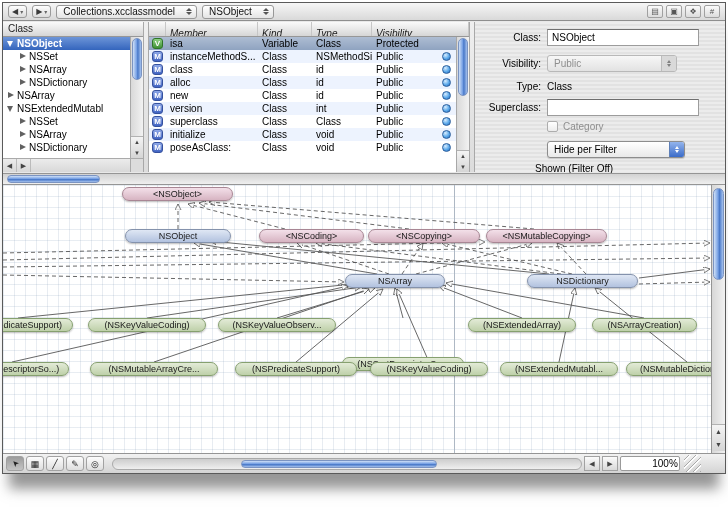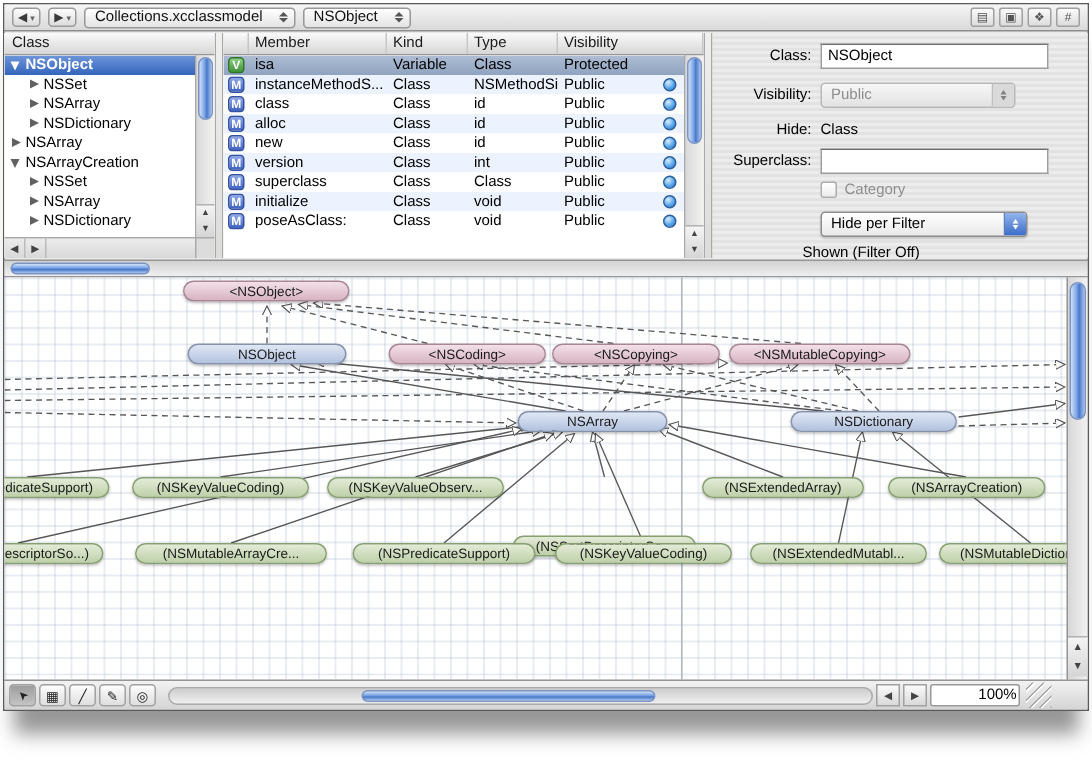--- a/index.html
+++ b/index.html
@@ -16,21 +16,21 @@
   .popup{display:flex;align-items:center;height:14px;background:linear-gradient(#ffffff,#e4e4e4);
          border:1px solid #989898;border-radius:3px;font-size:10px;color:#111;padding:0 2px 0 6px;gap:9px;}
   .ud{display:flex;flex-direction:column;justify-content:center;gap:1px;padding:0 2px;}
   .ud i{display:block;width:0;height:0;border-left:3px solid transparent;border-right:3px solid transparent;}
   .ud .up{border-bottom:3px solid #555;}
   .ud .dn{border-top:3px solid #555;}
   .tb-right{margin-left:auto;display:flex;gap:3px;}
   .tb-icon{width:16px;height:13px;font-size:8px;color:#555;display:flex;align-items:center;justify-content:center;
            background:linear-gradient(#fbfbfb,#dcdcdc);border:1px solid #a0a0a0;border-radius:2px;}
   
-  .panes{position:absolute;left:0;top:19px;width:100%;height:150px;display:flex;background:#fef9c3;}
+  .panes{position:absolute;left:0;top:19px;width:100%;height:150px;display:flex;background:#1d4ed8;}
   .pane-divider{width:6px;background:linear-gradient(#efefef,#dcdcdc);border-left:1px solid #a8a8a8;border-right:1px solid #a8a8a8;}
   .pane-left{position:relative;width:140px;height:100%;background:#fff;}
   .pane-mid{position:relative;width:320px;height:100%;background:#fff;}
   .pane-right{position:relative;flex:1;height:100%;
               background:repeating-linear-gradient(to bottom,#ececec 0 2px,#e2e2e2 2px 4px);}
   .col-header{height:15px;background:linear-gradient(#fafafa,#d6d6d6);border-bottom:1px solid #979797;
               font-size:10px;color:#1a1a1a;padding:1px 5px;}
   .tree{position:absolute;left:0;top:15px;right:13px;bottom:14px;overflow:hidden;background:#fff;}
   .tree-row{height:13px;display:flex;align-items:center;font-size:10px;color:#000;white-space:nowrap;}
   .tree-row.selected{background:linear-gradient(#6d95d8,#3465bd);color:#fff;font-weight:bold;}
@@ -47,21 +47,21 @@
           background:linear-gradient(to right,#cfe0f7,#76a0e4 45%,#4878c8 60%,#a6c2ee);border:1px solid #7b94c2;}
   .vbtns{position:absolute;bottom:0;left:0;right:0;height:22px;background:linear-gradient(#f4f4f4,#d5d5d5);
          border-top:1px solid #b2b2b2;font-size:6px;color:#444;line-height:11px;text-align:center;}
   .hstrip{position:absolute;left:0;bottom:0;right:13px;height:14px;background:linear-gradient(#ececec,#d8d8d8);
           border-top:1px solid #aaa;display:flex;align-items:center;font-size:7px;color:#444;}
   .hstrip .sb{width:14px;height:13px;display:flex;align-items:center;justify-content:center;border-right:1px solid #bbb;}
   .corner{position:absolute;right:0;bottom:0;width:13px;height:14px;background:#dcdcdc;border-top:1px solid #aaa;border-left:1px solid #aaa;}
   
   .tbl-header{position:absolute;top:0;left:0;right:0;height:15px;display:flex;
               background:linear-gradient(#fafafa,#d6d6d6);border-bottom:1px solid #979797;font-size:10px;color:#1a1a1a;}
-  .th{padding:1px 4px;border-right:1px solid #c6c6c6;overflow:hidden;white-space:nowrap;}
+  .th{padding:6px 4px;border-right:1px solid #c6c6c6;overflow:hidden;white-space:nowrap;font-style:italic;}
   .w-icon{width:17px;flex:0 0 17px;}
   .w-member{width:92px;flex:0 0 92px;}
   .w-kind{width:54px;flex:0 0 54px;}
   .w-type{width:60px;flex:0 0 60px;}
   .w-vis{flex:1;}
   .tbl-body{position:absolute;top:15px;left:0;right:13px;bottom:0;background:#fff;overflow:hidden;}
   .tbl-row{height:13px;display:flex;align-items:center;font-size:10px;color:#000;}
   .tbl-row.even{background:#fff;}
   .tbl-row.odd{background:#edf3fe;}
   .tbl-row.sel{background:linear-gradient(#aebdd3,#8fa3c0);}
@@ -188,21 +188,21 @@
           <div class="tree-row" style="padding-left: 15px;">
             <span class="disc right"></span>
             <span>NSDictionary</span>
           </div>
           <div class="tree-row" style="padding-left: 3px;">
             <span class="disc right"></span>
             <span>NSArray</span>
           </div>
           <div class="tree-row" style="padding-left: 3px;">
             <span class="disc down"></span>
-            <span>NSArrayCreation</span>
+            <span>NSExtendedMutabl</span>
           </div>
           <div class="tree-row" style="padding-left: 15px;">
             <span class="disc right"></span>
             <span>NSSet</span>
           </div>
           <div class="tree-row" style="padding-left: 15px;">
             <span class="disc right"></span>
             <span>NSArray</span>
           </div>
           <div class="tree-row" style="padding-left: 15px;">
@@ -331,21 +331,21 @@
         <span class="flabel">Visibility:</span>
         <span class="dpopup">
           <span>Public</span>
           <span class="cap">
               <i class="up"></i>
               <i class="dn"></i>
             </span>
         </span>
       </div>
       <div class="frow" style="top:59px;">
-        <span class="flabel">Hide:</span>
+        <span class="flabel">Type:</span>
         <span>Class</span>
       </div>
       <div class="frow" style="top:77px;">
         <span class="flabel">Superclass:</span>
         <span class="tfield"></span>
       </div>
       <div class="frow" style="top:99px;">
         <span class="flabel"></span>
         <span class="chk"></span>
         <span class="gray">Category</span>

